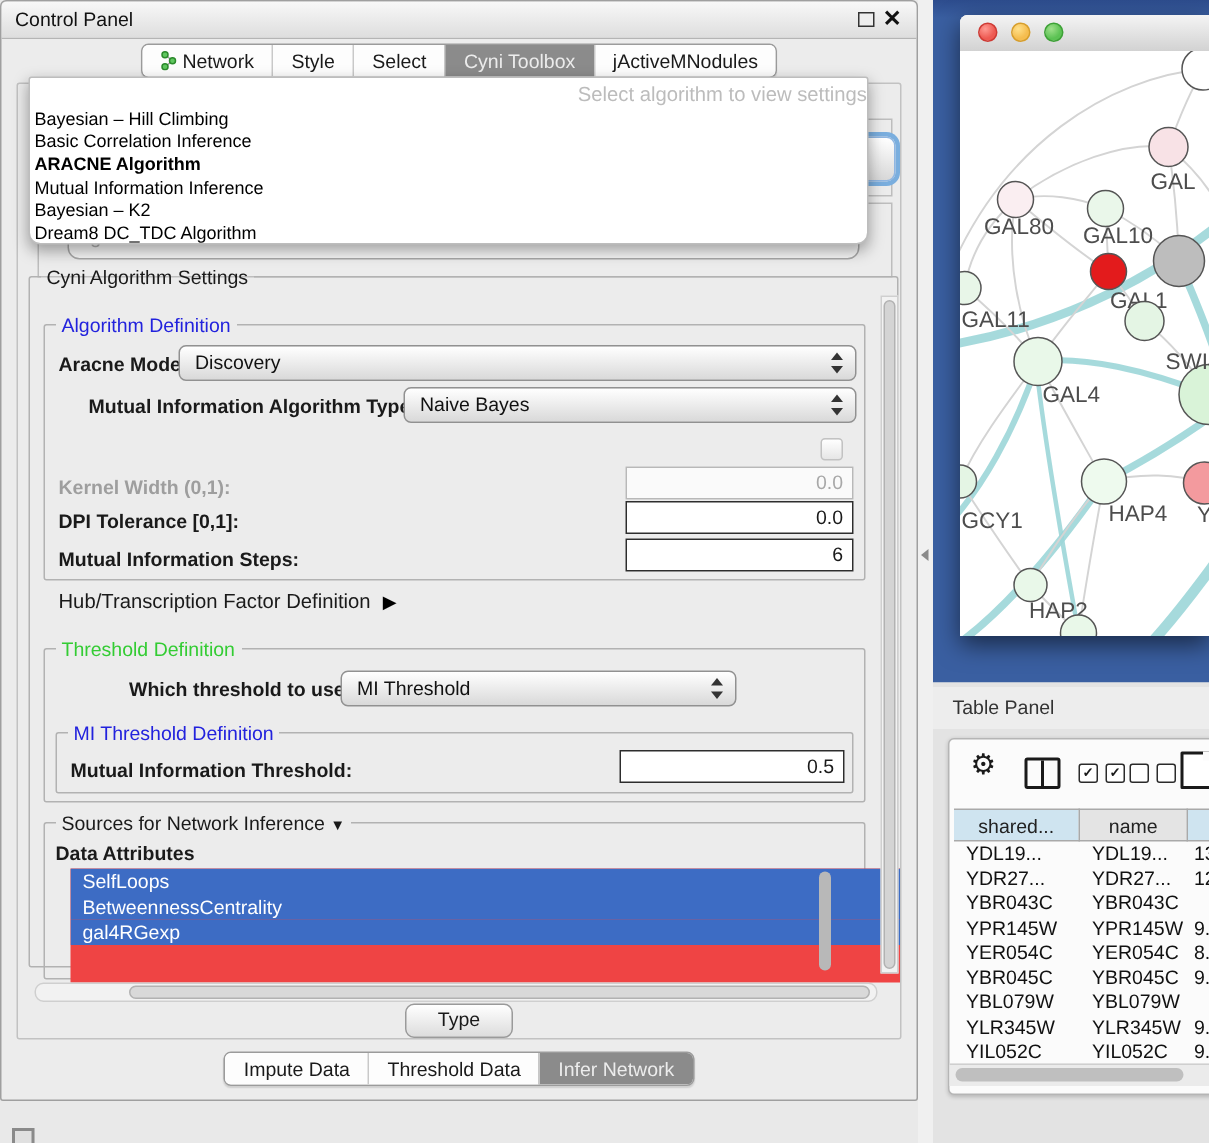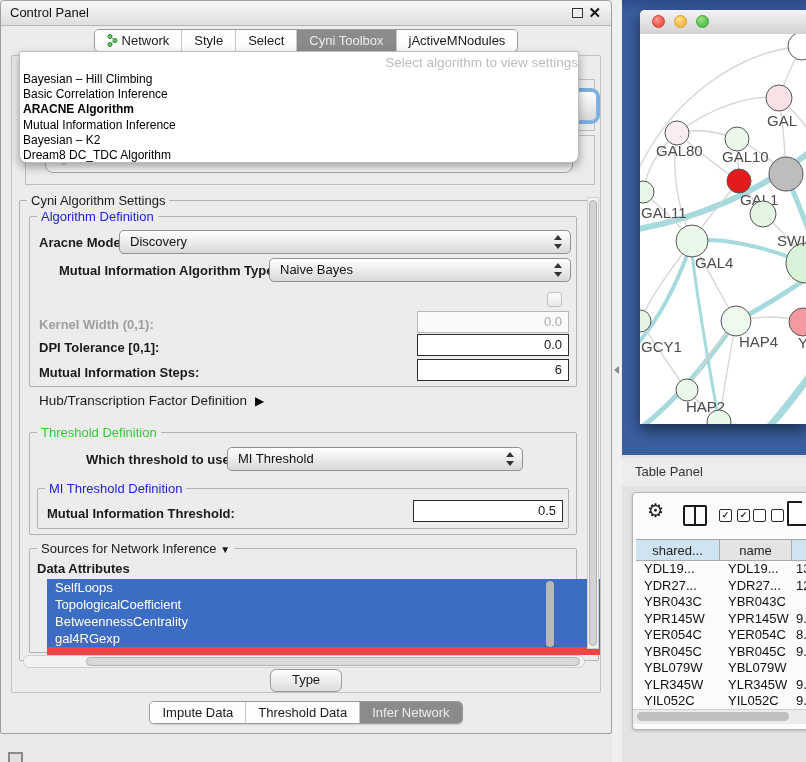--- a/index.html
+++ b/index.html
@@ -188,21 +188,21 @@
       <div>
           <div class="dd-item">Bayesian – Hill Climbing</div>
           <div class="dd-item">Basic Correlation Inference</div>
           <div class="dd-item bold">ARACNE Algorithm</div>
           <div class="dd-item">Mutual Information Inference</div>
           <div class="dd-item">Bayesian – K2</div>
           <div class="dd-item">Dream8 DC_TDC Algorithm</div>
         </div>
     </div>
 
-    <fieldset style="left:18px;top:192px;width:580px;height:468px;">
+    <fieldset style="left:18px;top:176px;width:580px;height:468px;">
       <legend>Cyni Algorithm Settings</legend>
     </fieldset>
 
     <fieldset style="left:28px;top:208px;width:548px;height:178px;">
       <legend class="leg-blue">Algorithm Definition</legend>
     </fieldset>
 
     <div class="lbl" style="left:38px;top:234px;">Aracne Mode:</div>
     <div class="combo" style="left:118px;top:229px;width:452px;">
       <span>Discovery</span>
@@ -228,41 +228,40 @@
 
     <div class="lbl plain" style="left:38px;top:392px;font-size:13.5px;">
       <span>Hub/Transcription Factor Definition</span><span class="hub-arrow">▶</span>
     </div>
 
     <fieldset style="left:28px;top:424px;width:548px;height:110px;">
       <legend class="leg-green">Threshold Definition</legend>
     </fieldset>
 
     <div class="lbl" style="left:85px;top:451px;">Which threshold to use:</div>
-    <div class="combo" style="left:226px;top:446px;width:296px;">
+    <div class="combo" style="left:226px;top:446px;width:264px;">
       <span>MI Threshold</span>
       <span class="stepper"></span>
     </div>
 
     <fieldset style="left:36px;top:480px;width:532px;height:48px;">
       <legend class="leg-blue">MI Threshold Definition</legend>
     </fieldset>
 
     <div class="lbl" style="left:46px;top:505px;">Mutual Information Threshold:</div>
     <div class="tfield" style="left:412px;top:499px;width:150px;">0.5</div>
 
     <fieldset style="left:28px;top:540px;width:548px;height:112px;">
       <legend><span>Sources for Network Inference</span>
         <span style="font-size:10px;">▼</span></legend>
     </fieldset>
 
     <div class="lbl" style="left:36px;top:560px;">Data Attributes</div>
     <div class="srclist">
         <div class="row" style="background: rgb(61, 108, 196);">SelfLoops</div>
-        <div class="row" style="background: rgb(61, 108, 196);">TopologicalCoefficient</div>
         <div class="row" style="background: rgb(61, 108, 196);">BetweennessCentrality</div>
         <div class="row" style="background: rgb(61, 108, 196);">gal4RGexp</div>
       </div>
     <div class="list-thumb"></div>
 
     <div class="vtrack">
         <div class="vthumb"></div>
       </div>
     <div class="htrack">
         <div class="hthumb"></div>

